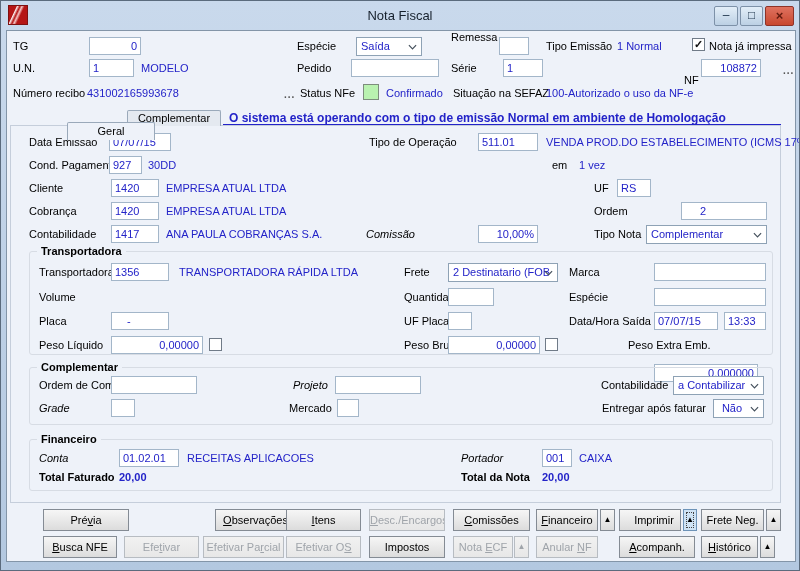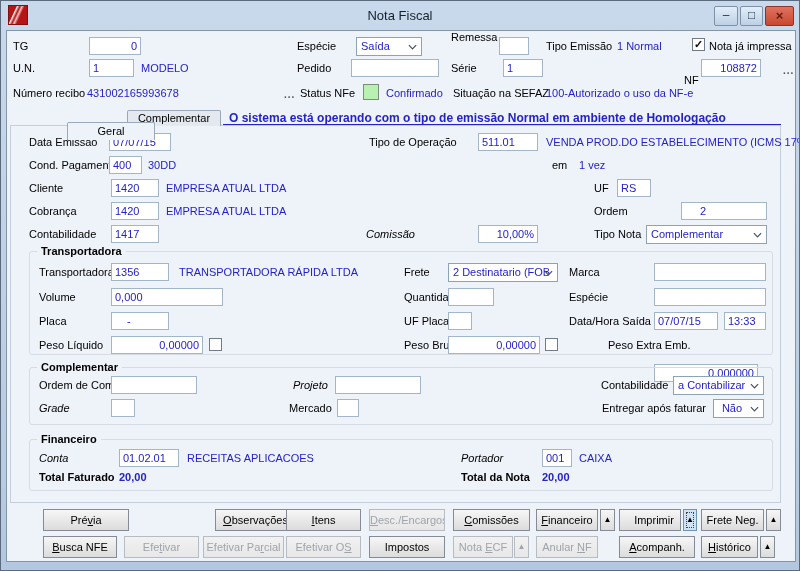--- a/index.html
+++ b/index.html
@@ -98,39 +98,40 @@
   <div class="msg" style="left:228px;top:110px;">O sistema está operando com o tipo de emissão Normal em ambiente de Homologação</div>
   <div class="bline" style="left:222px;top:123px;width:558px;"></div>
 
   <div class="lbl" style="left:28px;top:135px;">Data Emissão</div>
   <div class="fld" style="left:108px;top:132px;width:62px;">07/07/15</div>
   <div class="lbl" style="left:368px;top:135px;">Tipo de Operação</div>
   <div class="fld" style="left:477px;top:132px;width:60px;">511.01</div>
   <div class="lbl val" style="left:545px;top:135px;">VENDA PROD.DO ESTABELECIMENTO (ICMS 17%)</div>
 
   <div class="lbl" style="left:28px;top:158px;">Cond. Pagamento</div>
-  <div class="fld" style="left:108px;top:155px;width:33px;">400</div>
+  <div class="fld" style="left:108px;top:155px;width:33px;">927</div>
   <div class="lbl val" style="left:147px;top:158px;">30DD</div>
   <div class="lbl" style="left:551px;top:158px;">em</div>
   <div class="lbl val" style="left:578px;top:158px;">1 vez</div>
 
   <div class="lbl" style="left:28px;top:181px;">Cliente</div>
   <div class="fld" style="left:110px;top:178px;width:48px;">1420</div>
   <div class="lbl val" style="left:165px;top:181px;">EMPRESA ATUAL LTDA</div>
   <div class="lbl" style="left:593px;top:181px;">UF</div>
   <div class="fld" style="left:616px;top:178px;width:34px;">RS</div>
 
   <div class="lbl" style="left:28px;top:204px;">Cobrança</div>
   <div class="fld" style="left:110px;top:201px;width:48px;">1420</div>
   <div class="lbl val" style="left:165px;top:204px;">EMPRESA ATUAL LTDA</div>
   <div class="lbl" style="left:593px;top:204px;">Ordem</div>
   <div class="fld" style="left:680px;top:201px;width:86px;padding-left:18px;">2</div>
 
   <div class="lbl" style="left:28px;top:227px;">Contabilidade</div>
   <div class="fld" style="left:110px;top:224px;width:48px;">1417</div>
+  <div class="lbl val" style="left:165px;top:227px;">ANA PAULA COBRANÇAS S.A.</div>
   <div class="lbl it" style="left:365px;top:227px;">Comissão</div>
   <div class="fld rt" style="left:477px;top:224px;width:60px;">10,00%</div>
   <div class="lbl" style="left:593px;top:227px;">Tipo Nota</div>
   <div class="dd" style="left:645px;top:224px;width:121px;">
     <span>Complementar</span>
     <svg class="chev" viewBox="0 0 10 6">
         <path d="M1 1l4 4 4-4" fill="none" stroke="#44505c" stroke-width="1.3"></path>
       </svg>
   </div>
 
@@ -144,41 +145,40 @@
   <div class="dd" style="left:447px;top:262px;width:110px;">
     <span>2 Destinatario (FOB</span>
     <svg class="chev" viewBox="0 0 10 6">
         <path d="M1 1l4 4 4-4" fill="none" stroke="#44505c" stroke-width="1.3"></path>
       </svg>
   </div>
   <div class="lbl" style="left:568px;top:265px;">Marca</div>
   <div class="fld" style="left:653px;top:262px;width:112px;"></div>
 
   <div class="lbl" style="left:38px;top:290px;">Volume</div>
-  <div class="fld" style="left:110px;top:287px;width:112px;">0,000</div>
   <div class="lbl" style="left:403px;top:290px;">Quantidade</div>
   <div class="fld" style="left:447px;top:287px;width:46px;"></div>
   <div class="lbl" style="left:568px;top:290px;">Espécie</div>
   <div class="fld" style="left:653px;top:287px;width:112px;"></div>
 
   <div class="lbl" style="left:38px;top:314px;">Placa</div>
   <div class="fld" style="left:110px;top:311px;width:58px;padding-left:15px;">-</div>
   <div class="lbl" style="left:403px;top:314px;">UF Placa</div>
   <div class="fld" style="left:447px;top:311px;width:24px;"></div>
   <div class="lbl" style="left:568px;top:314px;">Data/Hora Saída</div>
   <div class="fld" style="left:653px;top:311px;width:64px;">07/07/15</div>
   <div class="fld" style="left:723px;top:311px;width:42px;">13:33</div>
 
   <div class="lbl" style="left:38px;top:338px;">Peso Líquido</div>
   <div class="fld rt" style="left:110px;top:335px;width:92px;">0,00000</div>
   <div class="cb" style="left:208px;top:337px;"></div>
   <div class="lbl" style="left:403px;top:338px;">Peso Bruto</div>
   <div class="fld rt" style="left:447px;top:335px;width:92px;">0,00000</div>
   <div class="cb" style="left:544px;top:337px;"></div>
-  <div class="lbl" style="left:560px;top:338px;padding-left:47px;">Peso Extra Emb.</div>
+  <div class="lbl" style="left:580px;top:338px;padding-left:47px;">Peso Extra Emb.</div>
   <div class="fld rt" style="left:653px;top:335px;width:104px;margin-top:28px;">0,000000</div>
 
   <div class="grp" style="left:28px;top:366px;width:744px;height:58px;"></div>
   <div class="leg" style="left:36px;top:360px;">Complementar</div>
 
   <div class="lbl" style="left:38px;top:378px;">Ordem de Compra</div>
   <div class="fld" style="left:110px;top:375px;width:86px;"></div>
   <div class="lbl it" style="left:292px;top:378px;">Projeto</div>
   <div class="fld" style="left:334px;top:375px;width:86px;"></div>
   <div class="lbl" style="left:600px;top:378px;">Contabilidade</div>

